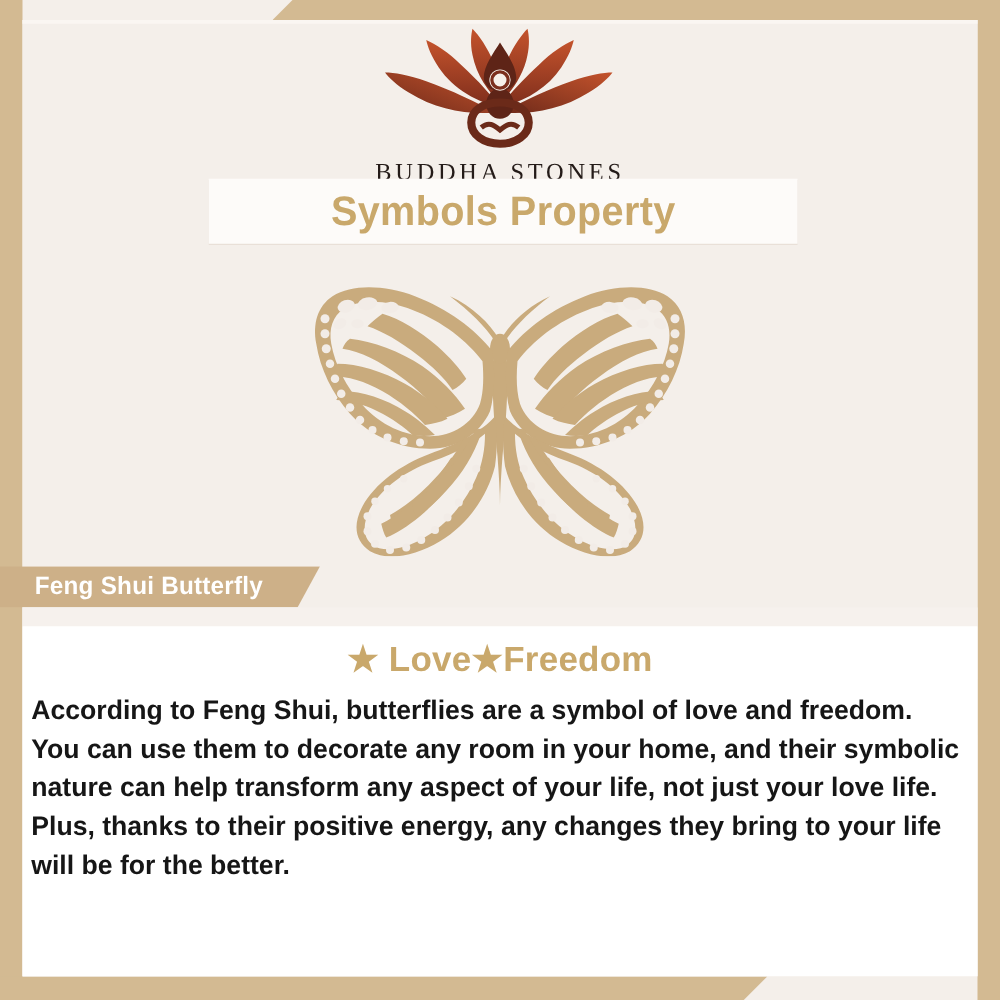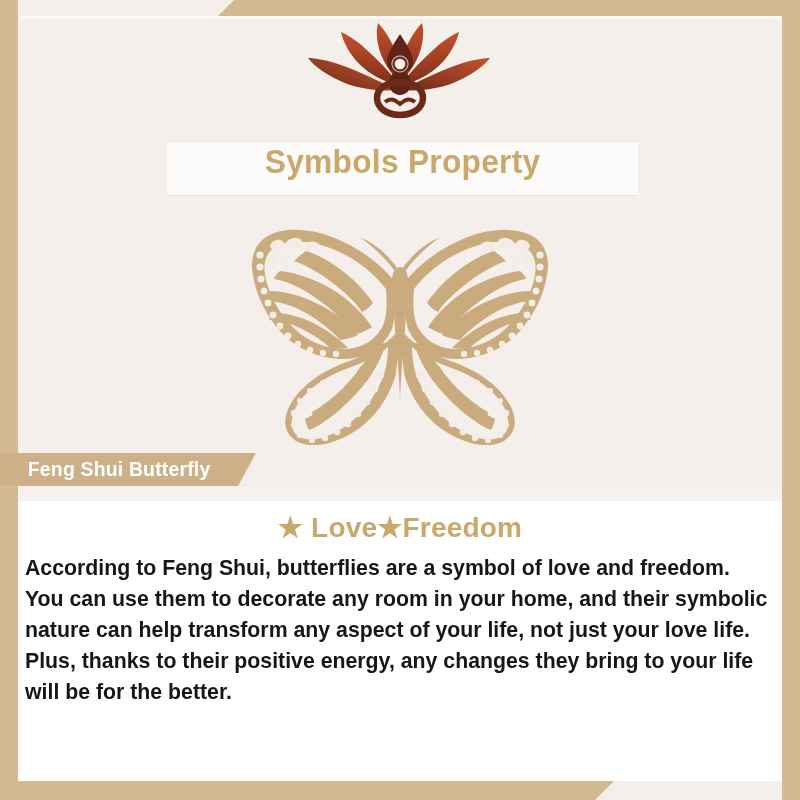--- a/index.html
+++ b/index.html
@@ -95,21 +95,21 @@
   
   .banner {
     position: absolute;
     left: 167px;
     top: 143px;
     width: 471px;
     height: 52px;
     background: #fdfbf9;
     box-shadow: 0 1px 0 rgba(224,212,200,.55);
     display: flex;
-    align-items: flex-start;
+    align-items: center;
     justify-content: center;
   }
   .banner-title {
     font-family: "Liberation Sans Narrow", "Liberation Sans", sans-serif;
     font-weight: 700;
     font-size: 33px;
     color: #c9a86b;
     letter-spacing: .3px;
     transform: scaleX(.96);
   }
@@ -238,20 +238,21 @@
       <path d="M93 14 C98 22 106 33 106 42 C106 47 102 51 98 52 C101 54 104 58 104 63
                C104 70 99 75 93 75 C87 75 82 70 82 63 C82 58 85 54 88 52 C84 51 80 47 80 42
                C80 33 88 22 93 14 Z" fill="#5e2417"></path>
       <circle cx="93" cy="44" r="8.5" fill="#f5f0ea"></circle>
       <circle cx="93" cy="44" r="6.5" fill="none" stroke="#7b2f1d" stroke-width="2.6"></circle>
 
       <path d="M70 78 C70 68 80 62 93 62 C106 62 116 68 116 78 C116 88 106 95 93 95
                C80 95 70 88 70 78 Z" fill="none" stroke="#6b2a19" stroke-width="6.5"></path>
       <path d="M78 82 C84 77 88 80 93 84 C98 80 102 77 108 82" fill="none" stroke="#6b2a19" stroke-width="4"></path>
     </svg>
+    <div class="logo-text">BUDDHA STONES</div>
   </div>
 
   <div class="banner">
     <div class="banner-title">Symbols Property</div>
   </div>
 
   <div class="butterfly-area">
     <svg class="butterfly-svg" width="360" height="230" viewBox="0 0 360 230">
       <g fill="#c9ab7d">
 

